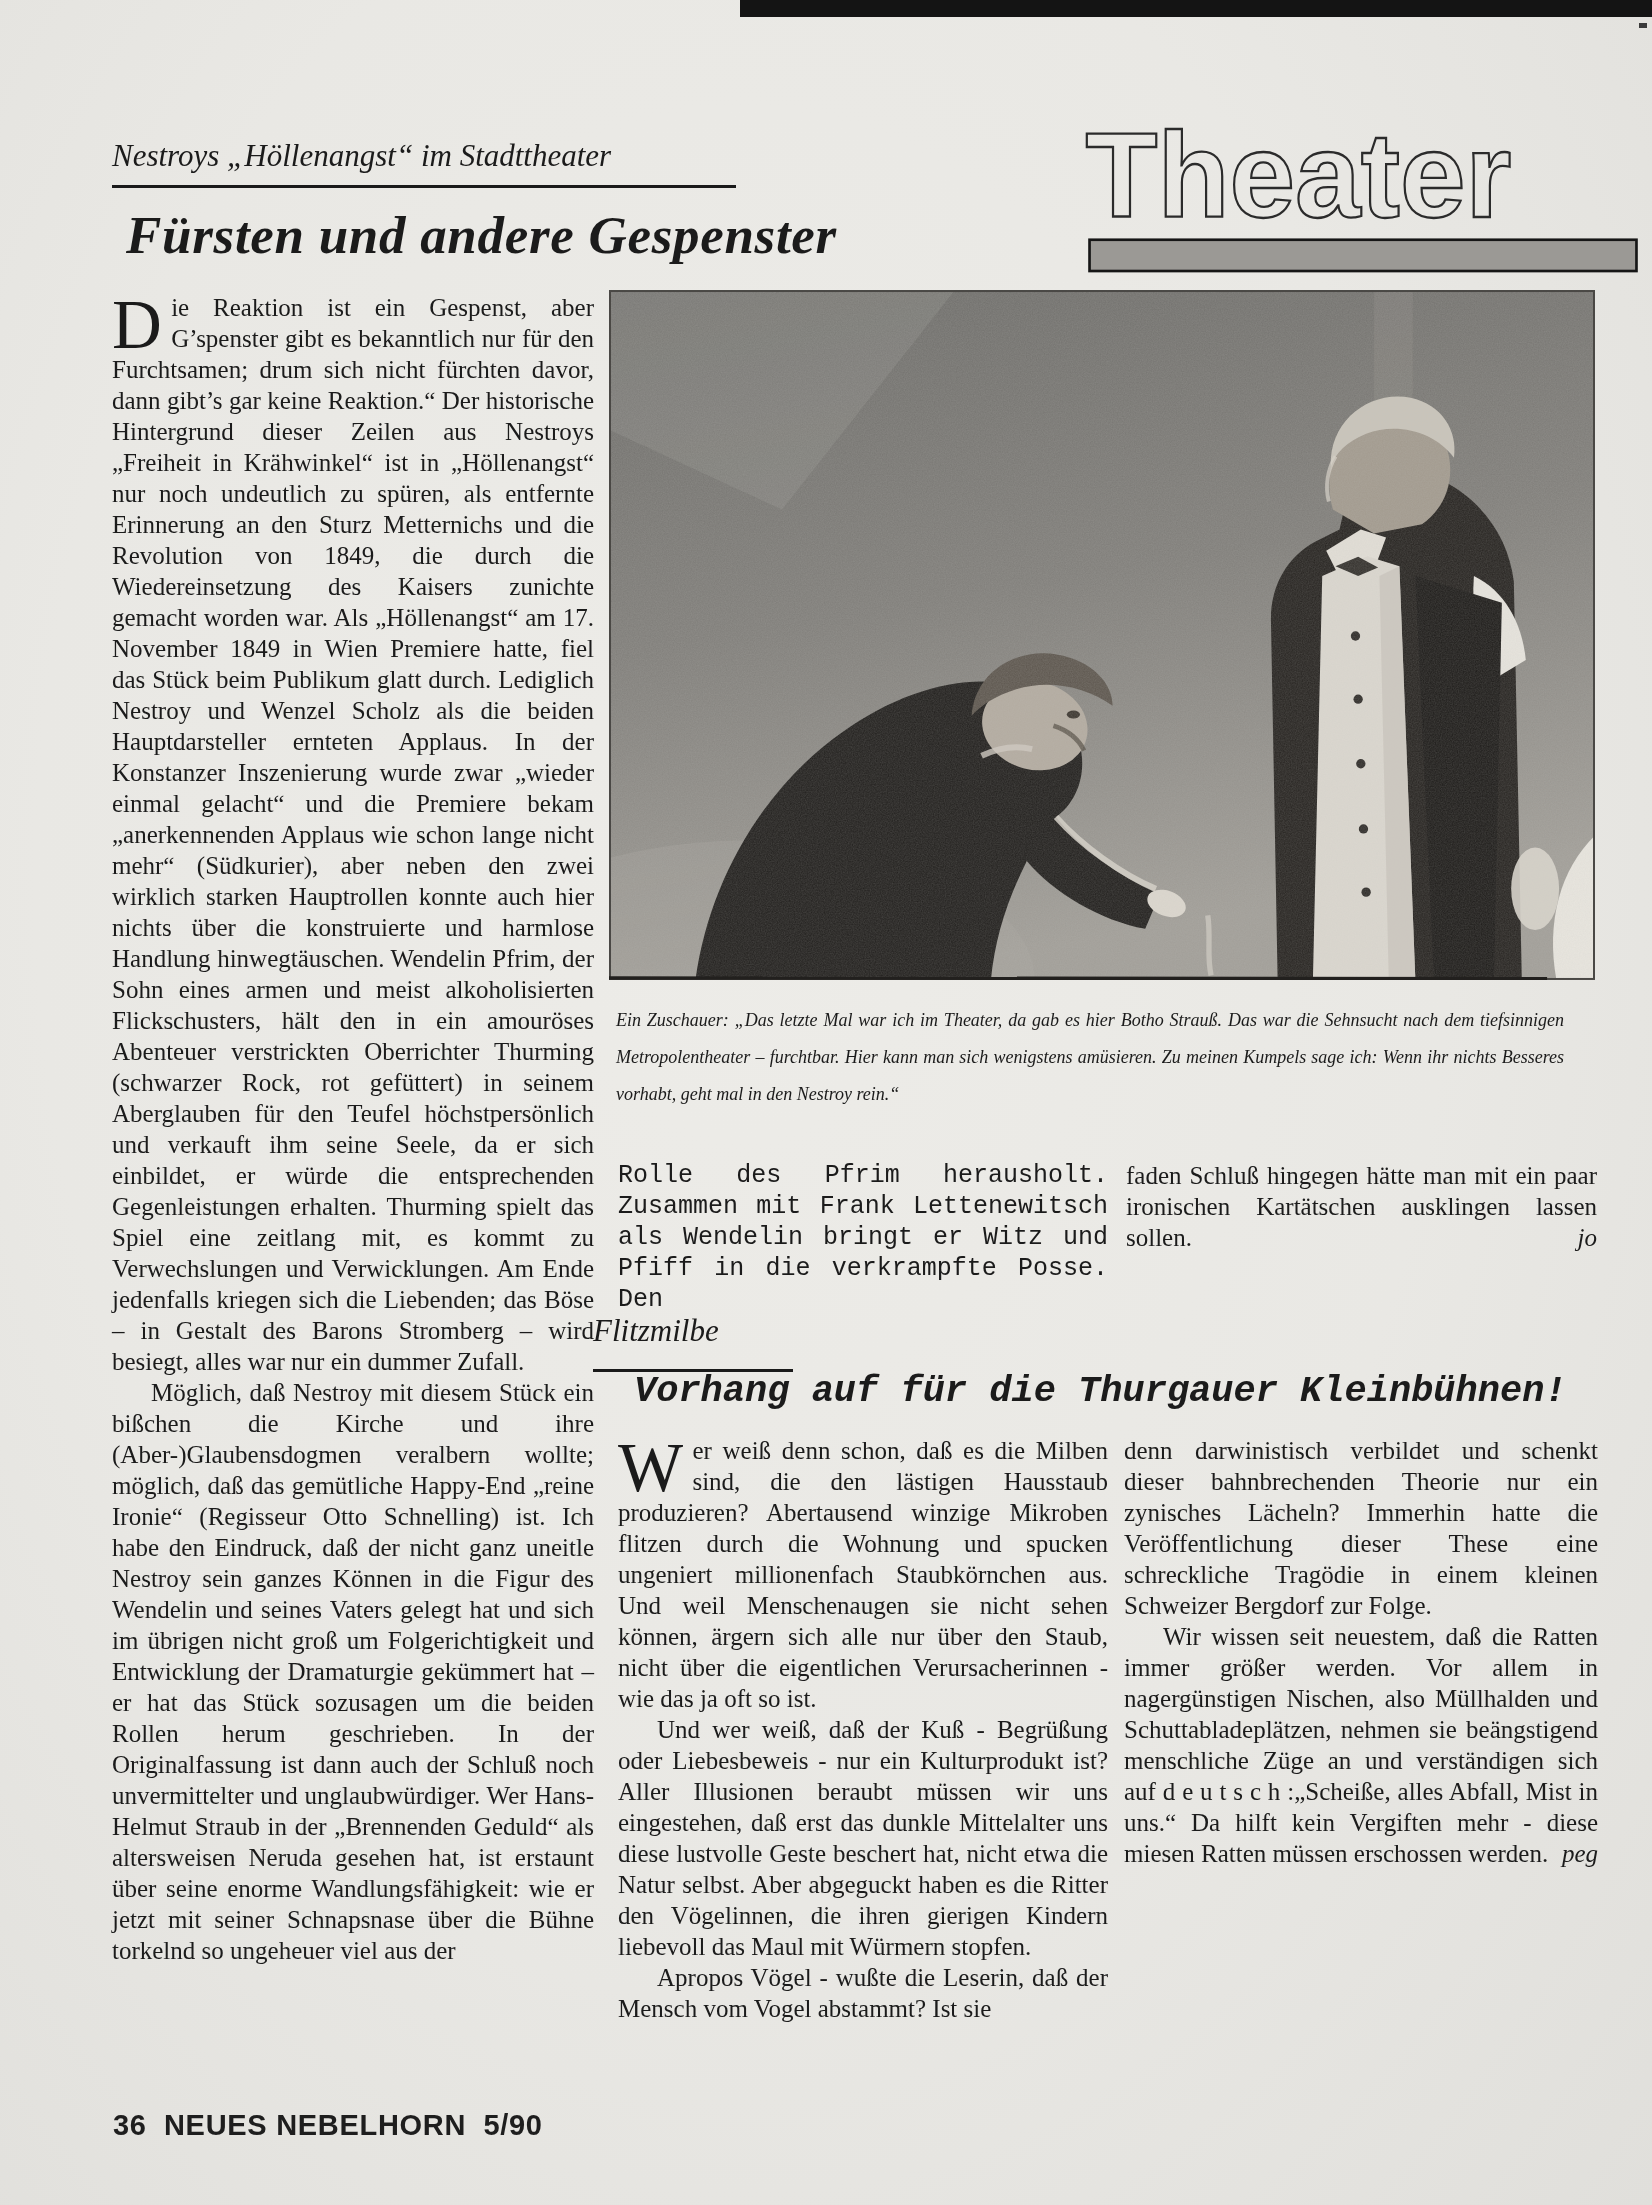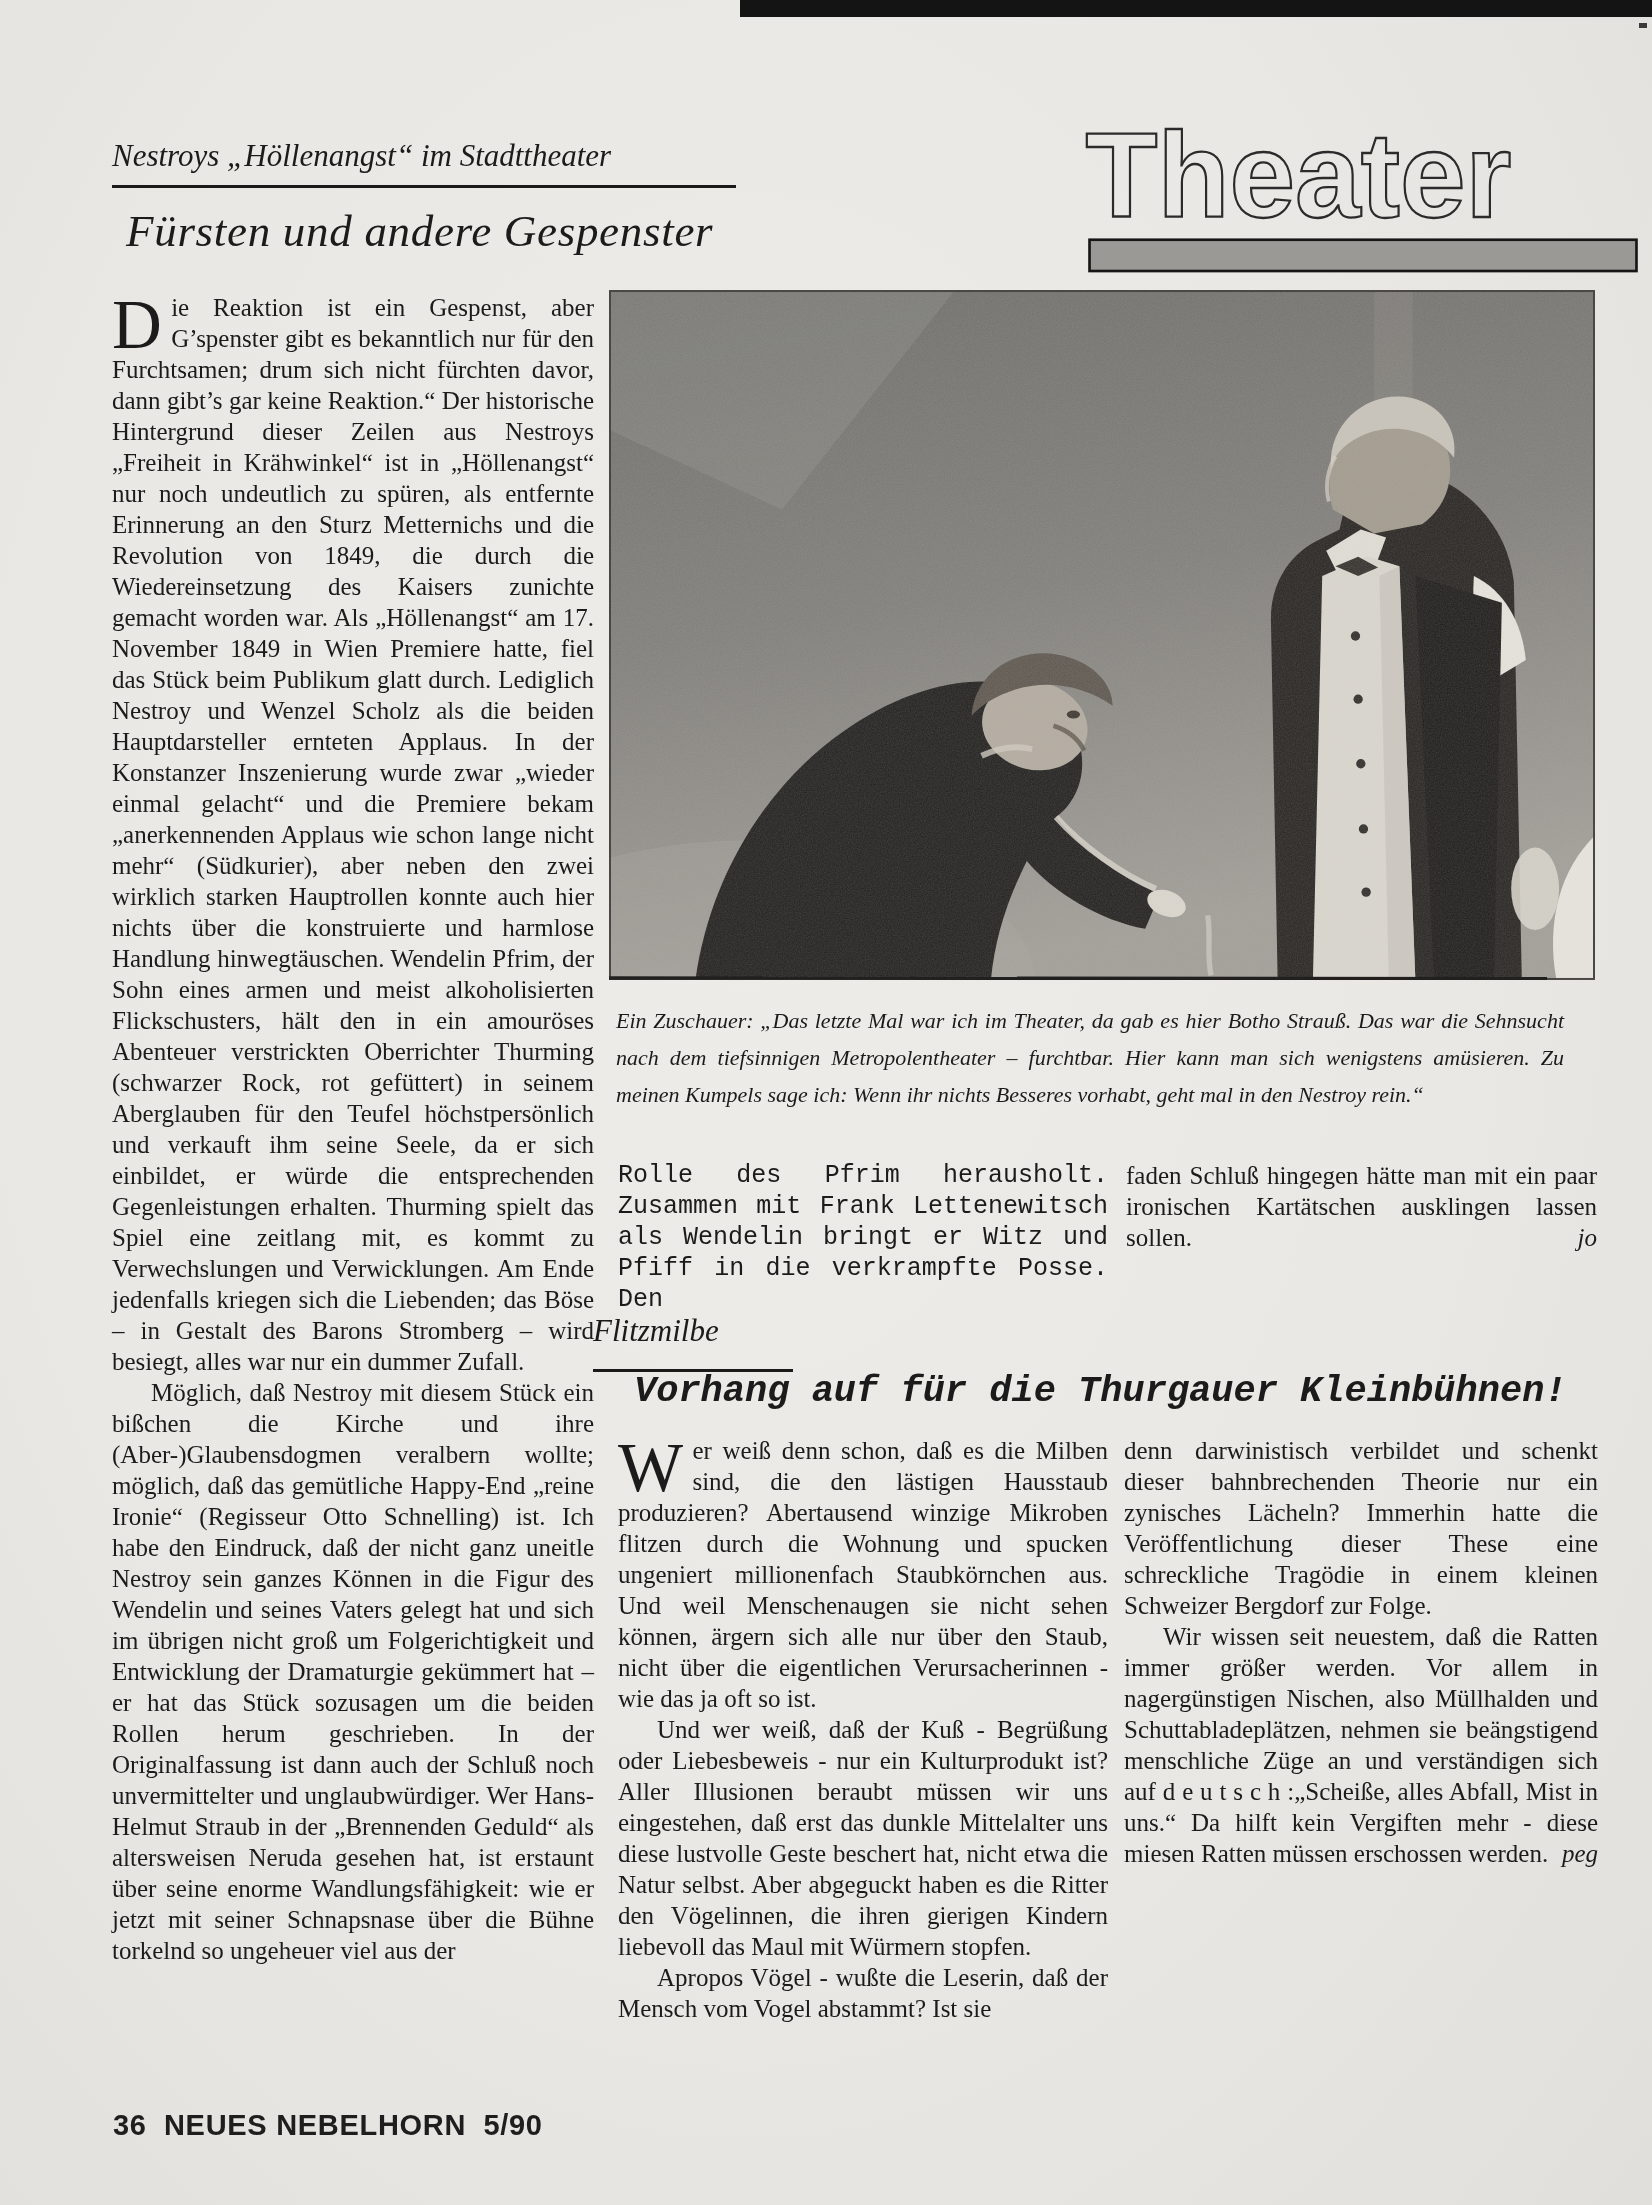--- a/index.html
+++ b/index.html
@@ -17,37 +17,37 @@
   .topbar{position:absolute;left:740px;top:0;width:912px;height:17.3px;background:#141414;}
   .topbar-tick{position:absolute;left:1639px;top:22.6px;width:8px;height:5.3px;background:#3a3a3a;}
 
   .kicker{
     position:absolute;left:112px;top:137px;width:624px;
     font-style:italic;font-size:31px;line-height:37px;
     border-bottom:3.3px solid #1a1a1a;padding-bottom:10.7px;
   }
   .main-title{
     position:absolute;left:126px;top:205px;width:865px;
-    font-style:italic;font-weight:normal;font-size:45px;letter-spacing:0.7px;
+    font-style:italic;font-weight:bold;font-size:53px;letter-spacing:0.7px;
   }
   .logo-wrap{position:absolute;left:1080px;top:112px;width:566px;height:173px;}
 
   .col{position:absolute;text-align:justify;font-size:25px;line-height:31px;}
   .col p{margin:0;}
   .col p.indent{text-indent:39px;}
   .dropcap{
     float:left;font-size:69px;line-height:53px;
     padding:6.7px 9.3px 0 0;font-weight:500;
   }
   .col1{left:112px;top:292px;width:482px;}
 
   .photo-frame{position:absolute;left:609px;top:290px;width:986px;height:690px;}
   .caption{
     position:absolute;left:616px;top:1002px;width:948px;
-    font-style:italic;font-size:22px;line-height:37px;text-align:justify;
+    font-style:italic;font-size:18px;line-height:37px;text-align:justify;
   }
   .cont-mid{left:618px;top:1160px;width:490px;font-family:Liberation Mono, monospace;}
   .cont-right{left:1126px;top:1160px;width:471px;}
   .byline{margin-top:-31px;text-align:right;font-style:italic;font-size:25px;}
 
   .flitz-kicker{
     position:absolute;left:593px;top:1313px;width:200px;
     font-style:italic;font-size:31px;
     border-bottom:3.3px solid #1a1a1a;padding-bottom:20px;
   }

